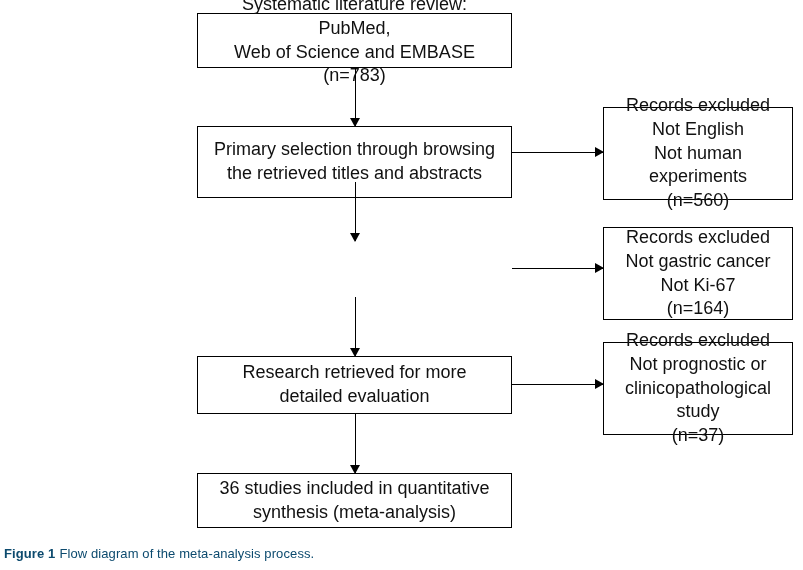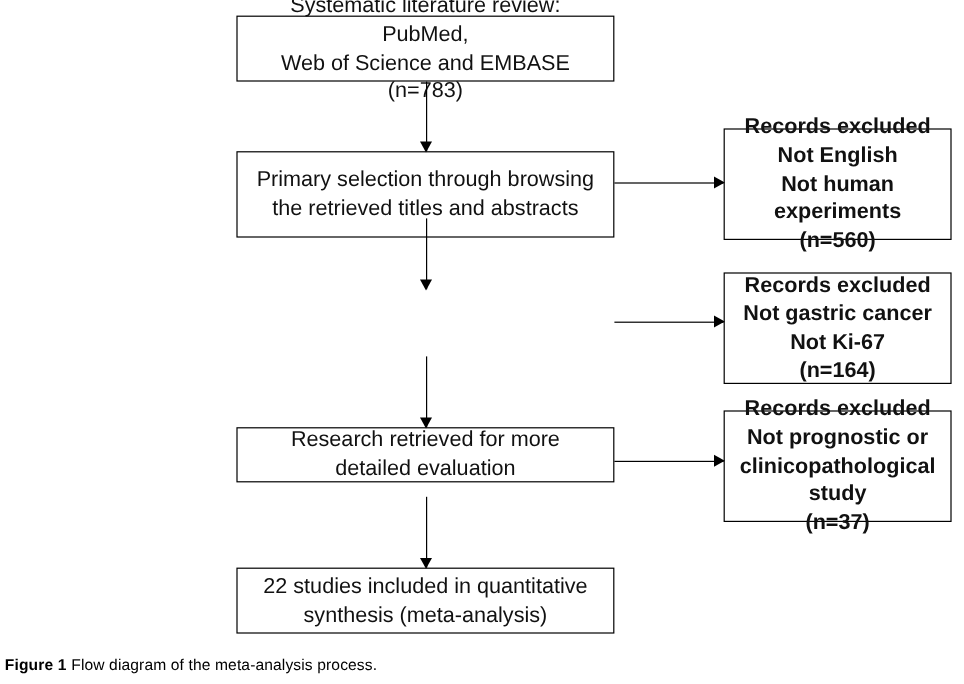--- a/index.html
+++ b/index.html
@@ -19,21 +19,21 @@
     display:flex;
     align-items:center;
     justify-content:center;
     text-align:center;
     font-size:18px;
     line-height:1.32;
     white-space:pre-line;
     padding:2px 6px;
   }
   .main-box{left:197px;width:315px;}
-  .side-box{left:603px;width:190px;font-weight:bold;}
+  .side-box{left:603px;width:190px;}
 
   .arrow{position:absolute;}
   .arrow-v{width:11px;}
   .arrow-v .line-v{
     position:absolute;left:4.75px;top:0;height:100%;width:1.5px;background:#000000;
   }
   .arrow-v .head-down{
     position:absolute;left:0;bottom:-1px;width:0;height:0;
     border-left:5.5px solid transparent;
     border-right:5.5px solid transparent;
@@ -45,41 +45,41 @@
   }
   .arrow-h .head-right{
     position:absolute;right:-1px;top:0;width:0;height:0;
     border-top:5.5px solid transparent;
     border-bottom:5.5px solid transparent;
     border-left:9px solid #000000;
   }
   .caption{
     position:absolute;left:4px;top:546px;
     font-size:13px;
-    color:#000000;
+    color:#0c4a6e;
     letter-spacing:0.1px;
   }
   .caption .label{font-weight:bold;margin-right:4px;}
 </style>
 </head>
 <body>
 
 <div class="canvas">
 
   <div class="box main-box" style="top:13px;height:55px;">Systematic literature review: PubMed,
 Web of Science and EMBASE (n=783)</div>
 
   <div class="box main-box" style="top:126px;height:72px;">Primary selection through browsing
 the retrieved titles and abstracts</div>
 
 
-  <div class="box main-box" style="top:356px;height:46px;">Research retrieved for more
+  <div class="box main-box" style="top:356px;height:58px;">Research retrieved for more
 detailed evaluation</div>
 
-  <div class="box main-box" style="top:473px;height:55px;">22 studies included in quantitative
+  <div class="box main-box" style="top:473px;height:55px;">36 studies included in quantitative
 synthesis (meta-analysis)</div>
 
   <div class="box side-box" style="top:107px;height:93px;">Records excluded
 Not English
 Not human experiments
 (n=560)</div>
 
   <div class="box side-box" style="top:227px;height:93px;">Records excluded
 Not gastric cancer
 Not Ki-67

